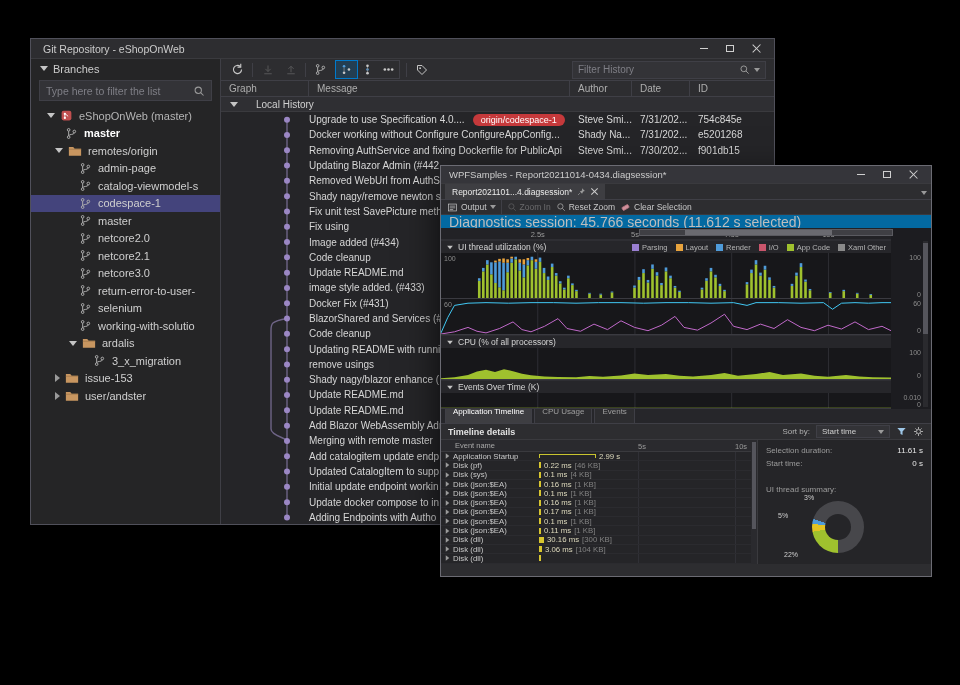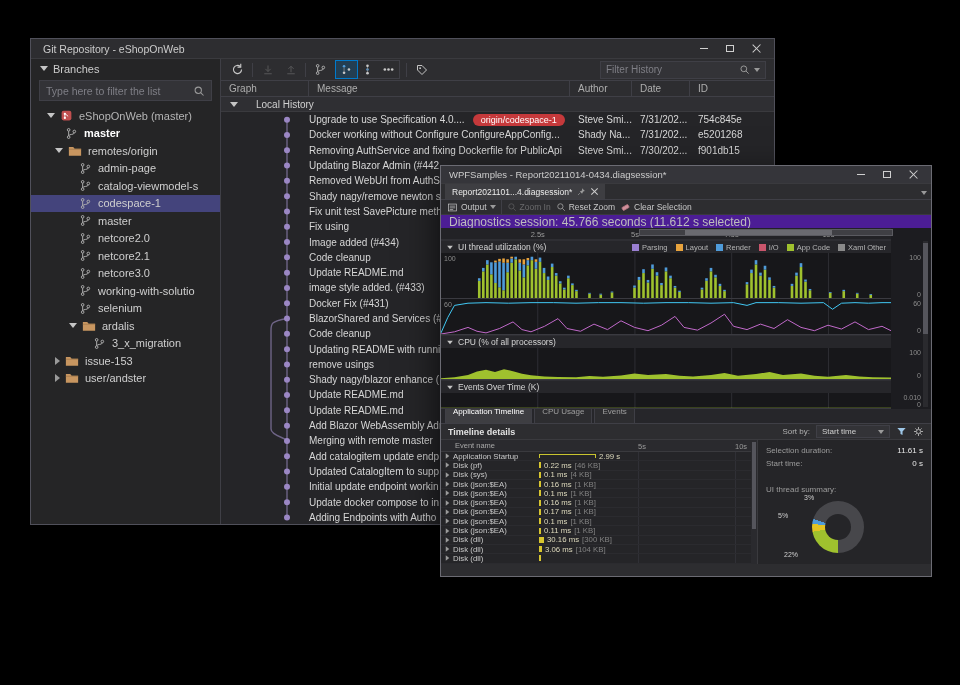--- a/index.html
+++ b/index.html
@@ -41,21 +41,21 @@
 .dim-label{color:#b5b5b5}
 .history{flex:1;display:flex;flex-direction:column;background:#252528;min-width:0}
 .h-toolbar{height:22px;display:flex;align-items:center;gap:6px;padding:0 8px;background:#2d2d30;border-bottom:1px solid #3f3f46}
 .tb-ico{width:17px;height:17px;display:flex;align-items:center;justify-content:center}
 .dim{opacity:.38}
 .tb-sep{width:1px;height:14px;background:#3f3f46}
 .toggle-group{display:flex;border:1px solid #3f3f46;height:19px;align-items:center}
 .toggle{width:21px;height:17px;display:flex;align-items:center;justify-content:center}
 .toggle.on{background:rgba(0,122,204,.22);outline:1px solid var(--accent_blue)}
 .spacer{flex:1}
-.filterhist{width:166px;height:18px;background:#333337;border:1px solid #3f3f46;display:flex;align-items:center;padding:0 5px;gap:4px}
+.filterhist{width:194px;height:18px;background:#333337;border:1px solid #3f3f46;display:flex;align-items:center;padding:0 5px;gap:4px}
 .filterhist input{font-size:10px;color:#9f9f9f}
 .h-cols{height:16px;display:flex;align-items:center;background:#2d2d30;border-bottom:1px solid #3f3f46;color:#aeaeae;font-size:10px}
 .col{padding-left:8px;border-right:1px solid #3f3f46;height:100%;display:flex;align-items:center}
 .w-graph{width:88px}.w-msg{flex:1}.w-author{width:62px}.w-date{width:58px}.w-id{width:84px;border-right:none}
 .h-section{height:15px;display:flex;align-items:center;gap:18px;padding:0 9px;background:#2f2f33;border-bottom:1px solid #3a3a3e;color:#d0d0d0;font-size:10px}
 .h-rows{flex:1;position:relative;overflow:hidden;background:#252528}
 #commit-graph{position:absolute;left:0;top:0}
 .commit-row{height:15.3px;display:flex;align-items:center;font-size:10px;color:#d6d6d6}
 .c-msg{flex:1;margin-left:88px;display:flex;align-items:center;white-space:nowrap;overflow:hidden;min-width:0}
 .msg-text{white-space:nowrap;overflow:hidden}
@@ -63,21 +63,21 @@
 .c-author{width:62px;padding-left:8px;flex-shrink:0}.c-date{width:58px;padding-left:8px;flex-shrink:0}.c-id{width:84px;padding-left:8px;flex-shrink:0}
 
 .tabstrip{height:16px;background:#2d2d30;display:flex;align-items:flex-end;padding:0 4px;border-bottom:1px solid #3f3f46}
 .doc-tab{height:15px;background:#3e3e42;color:#ececec;font-size:8.5px;display:flex;align-items:center;gap:5px;padding:0 7px}
 .tab-x{position:relative;width:7px;height:7px}
 .tab-x::before,.tab-x::after{content:"";position:absolute;left:3px;top:-1px;width:1px;height:9px;background:#cfcfcf}
 .tab-x::before{transform:rotate(45deg)}.tab-x::after{transform:rotate(-45deg)}
 .strip-right{margin-left:auto;display:flex;gap:7px;align-items:center;padding-bottom:4px}
 .ptoolbar{height:15px;display:flex;align-items:center;gap:5px;padding:0 6px;background:#2d2d30;border-bottom:1px solid #3a3a3e;color:#c8c8c8;font-size:8.5px}
 .pt-item{display:flex;align-items:center;gap:3px}
-.session-line{height:13px;display:flex;align-items:center;padding:0 8px;color:#bdbdbd;font-size:12px;background:#4c1d95}
+.session-line{height:13px;display:flex;align-items:center;padding:0 8px;color:#bdbdbd;font-size:14px;background:#0369a1}
 .charts-wrap{position:relative;background:#1c1c20;padding-right:40px}
 .ruler{height:12px;position:relative;background:#222226;border-bottom:1px solid #2e2e33;font-size:7.5px;color:#9a9a9a}
 .rtick{position:absolute;top:2px;transform:translateX(-50%)}
 .zoombar{position:absolute;left:44%;right:-2px;top:1px;height:7px;background:#3f3f44;border:1px solid #5a5a60}
 .zoombar .zthumb{position:absolute;left:18%;width:58%;top:0;bottom:0;background:#6a6a70}
 .sec-head{height:13px;display:flex;align-items:center;gap:4px;padding:0 5px;background:#26262a;color:#d6d6d6;font-size:8.5px;border-top:1px solid #2e2e33}
 .sec-head .tri-d{transform:scale(.7)}
 .legend{margin-left:auto;display:flex;gap:8px;align-items:center;font-size:7.5px;color:#b5b5b5}
 .lgi{display:flex;align-items:center}
 .sw{width:7px;height:7px;display:inline-block;margin-right:3px}
@@ -311,29 +311,37 @@
                 </svg>
               </span>
               <span>netcore3.0</span>
             </li>
           <li class="trow l2">
               <span class="ticon">
                 <svg class="ic" width="13" height="13" viewBox="0 0 16 16">
                   <use href="#ic-branch"></use>
                 </svg>
               </span>
+              <span>return-error-to-user-</span>
+            </li>
+          <li class="trow l2">
+              <span class="ticon">
+                <svg class="ic" width="13" height="13" viewBox="0 0 16 16">
+                  <use href="#ic-branch"></use>
+                </svg>
+              </span>
+              <span>selenium</span>
+            </li>
+          <li class="trow l2">
+              <span class="ticon">
+                <svg class="ic" width="13" height="13" viewBox="0 0 16 16">
+                  <use href="#ic-branch"></use>
+                </svg>
+              </span>
               <span>working-with-solutio</span>
-            </li>
-          <li class="trow l2">
-              <span class="ticon">
-                <svg class="ic" width="13" height="13" viewBox="0 0 16 16">
-                  <use href="#ic-branch"></use>
-                </svg>
-              </span>
-              <span>selenium</span>
             </li>
           <li class="trow l2f">
               <span class="tri-d"></span>
               <span class="ticon">
                 <svg class="ic" width="14" height="12" viewBox="0 0 16 13">
                   <use href="#ic-folder"></use>
                 </svg>
               </span>
               <span>ardalis</span>
             </li>

